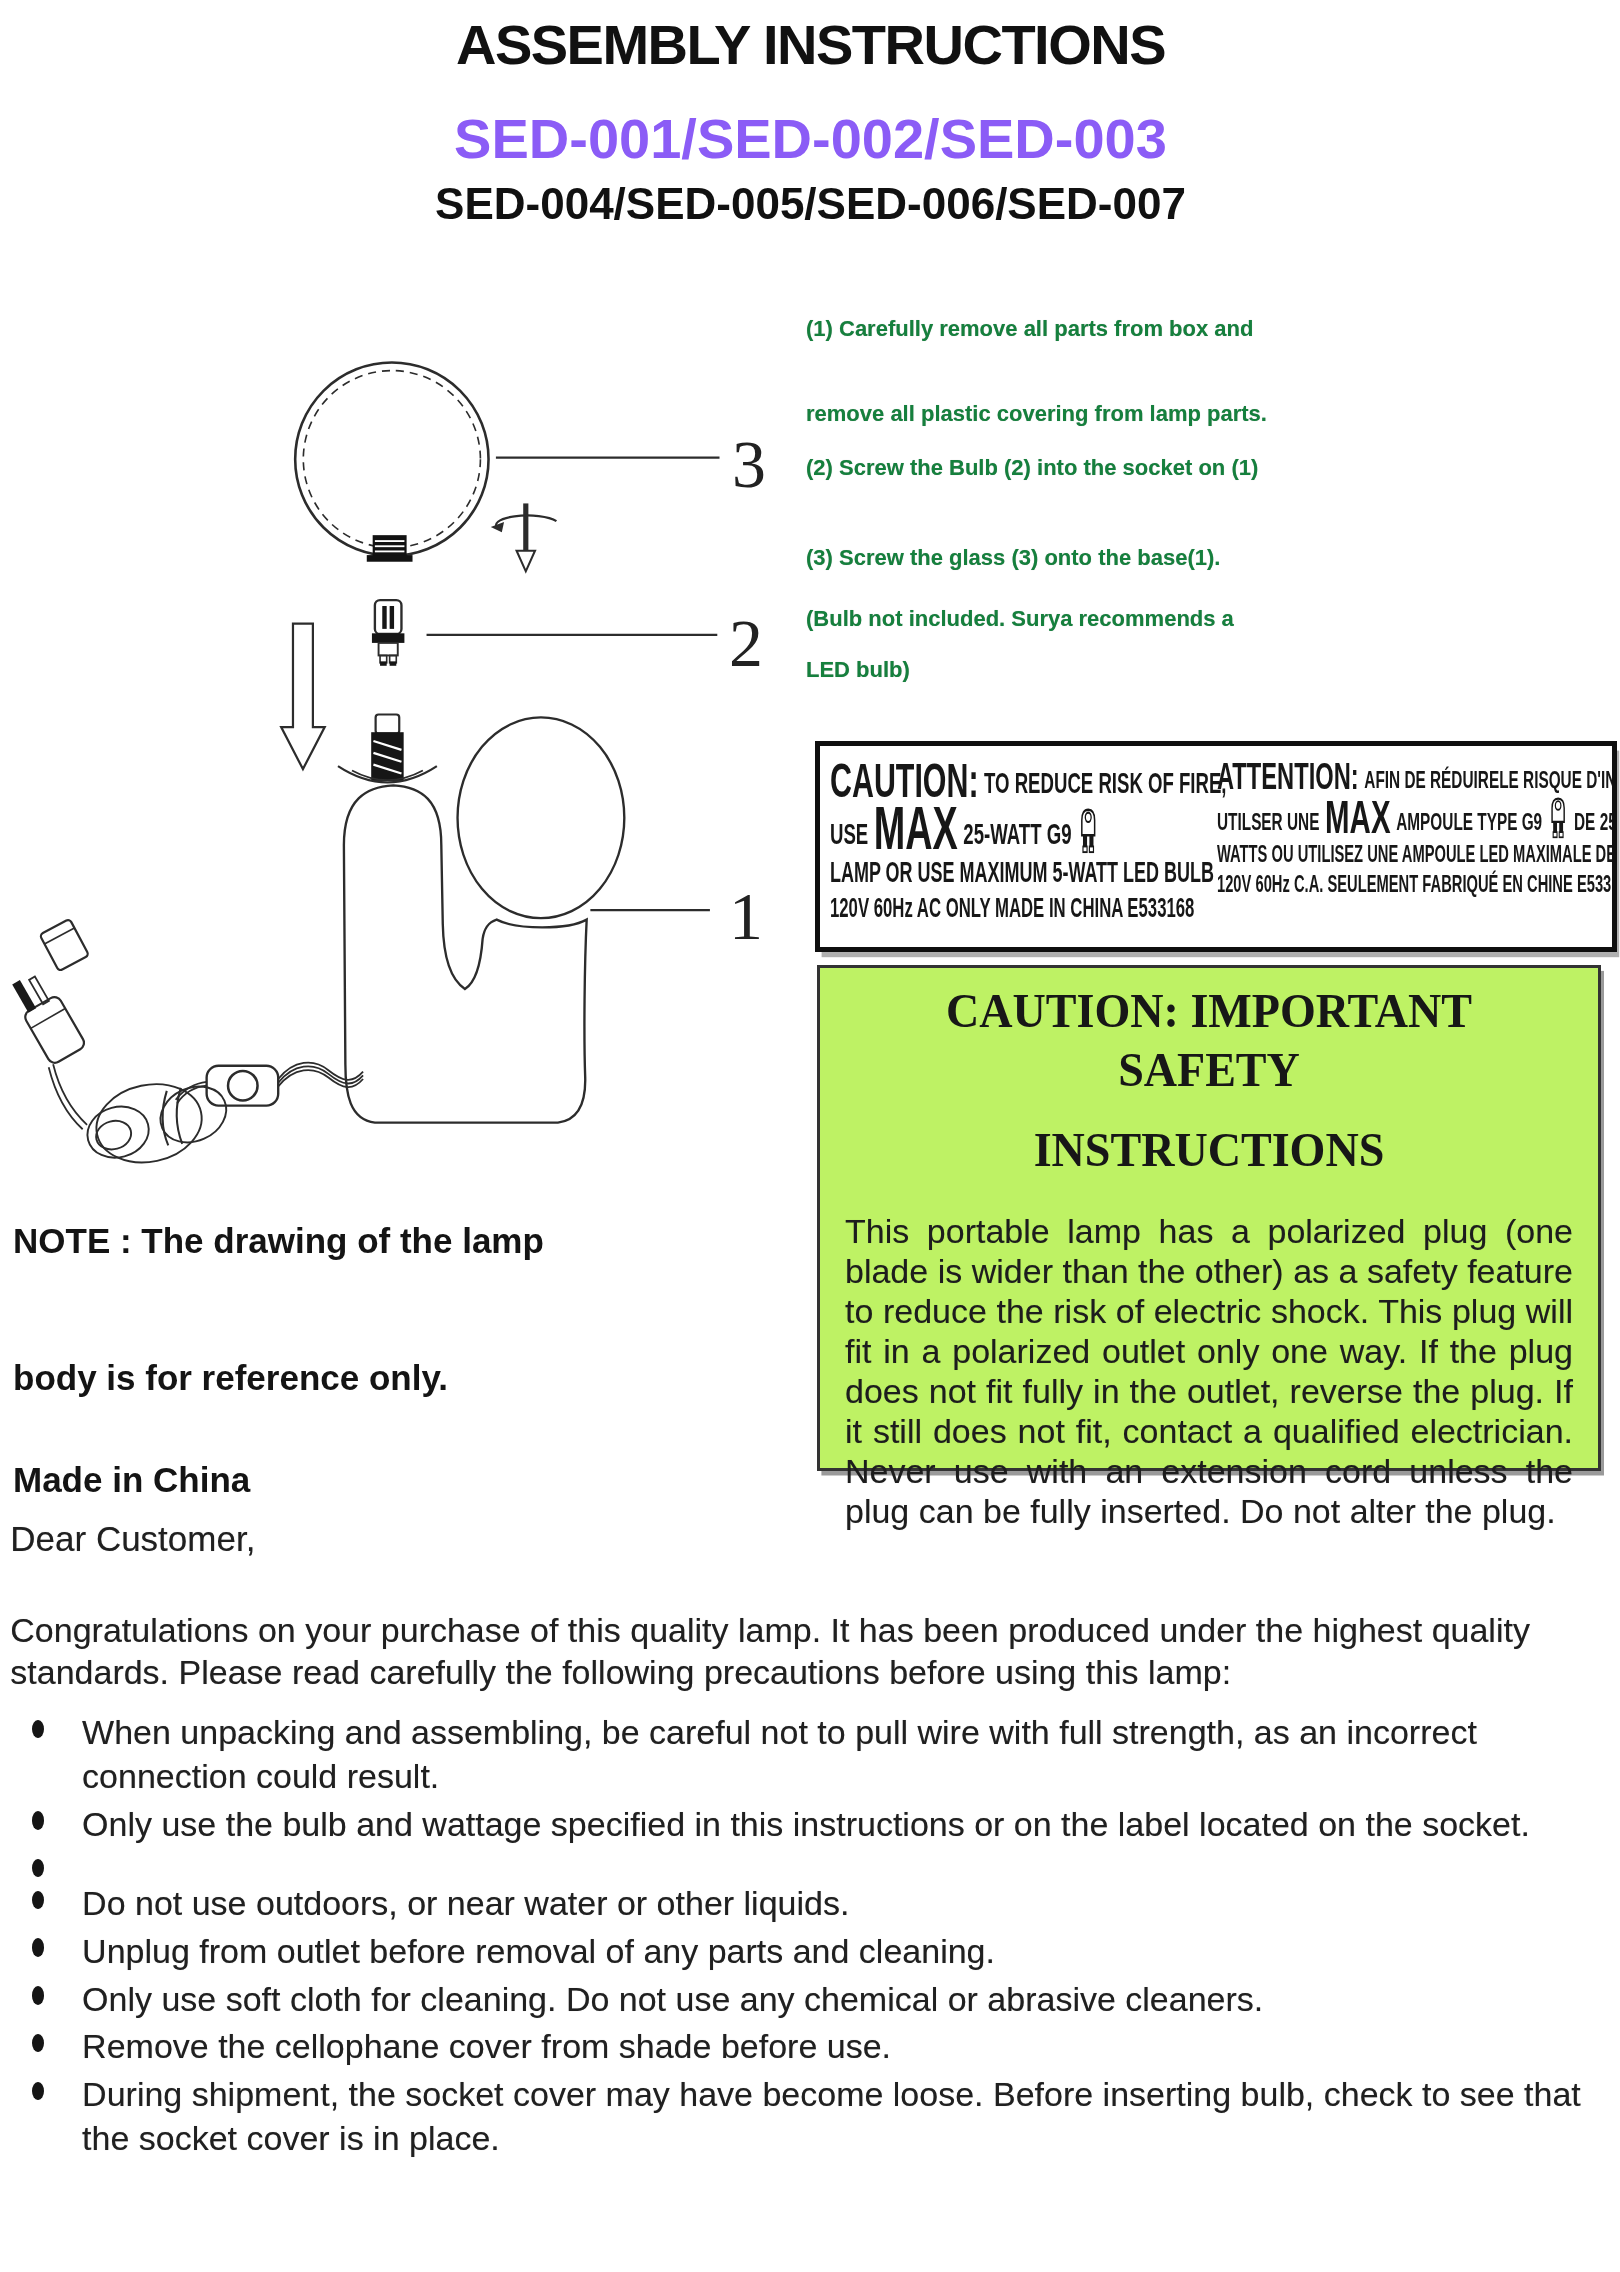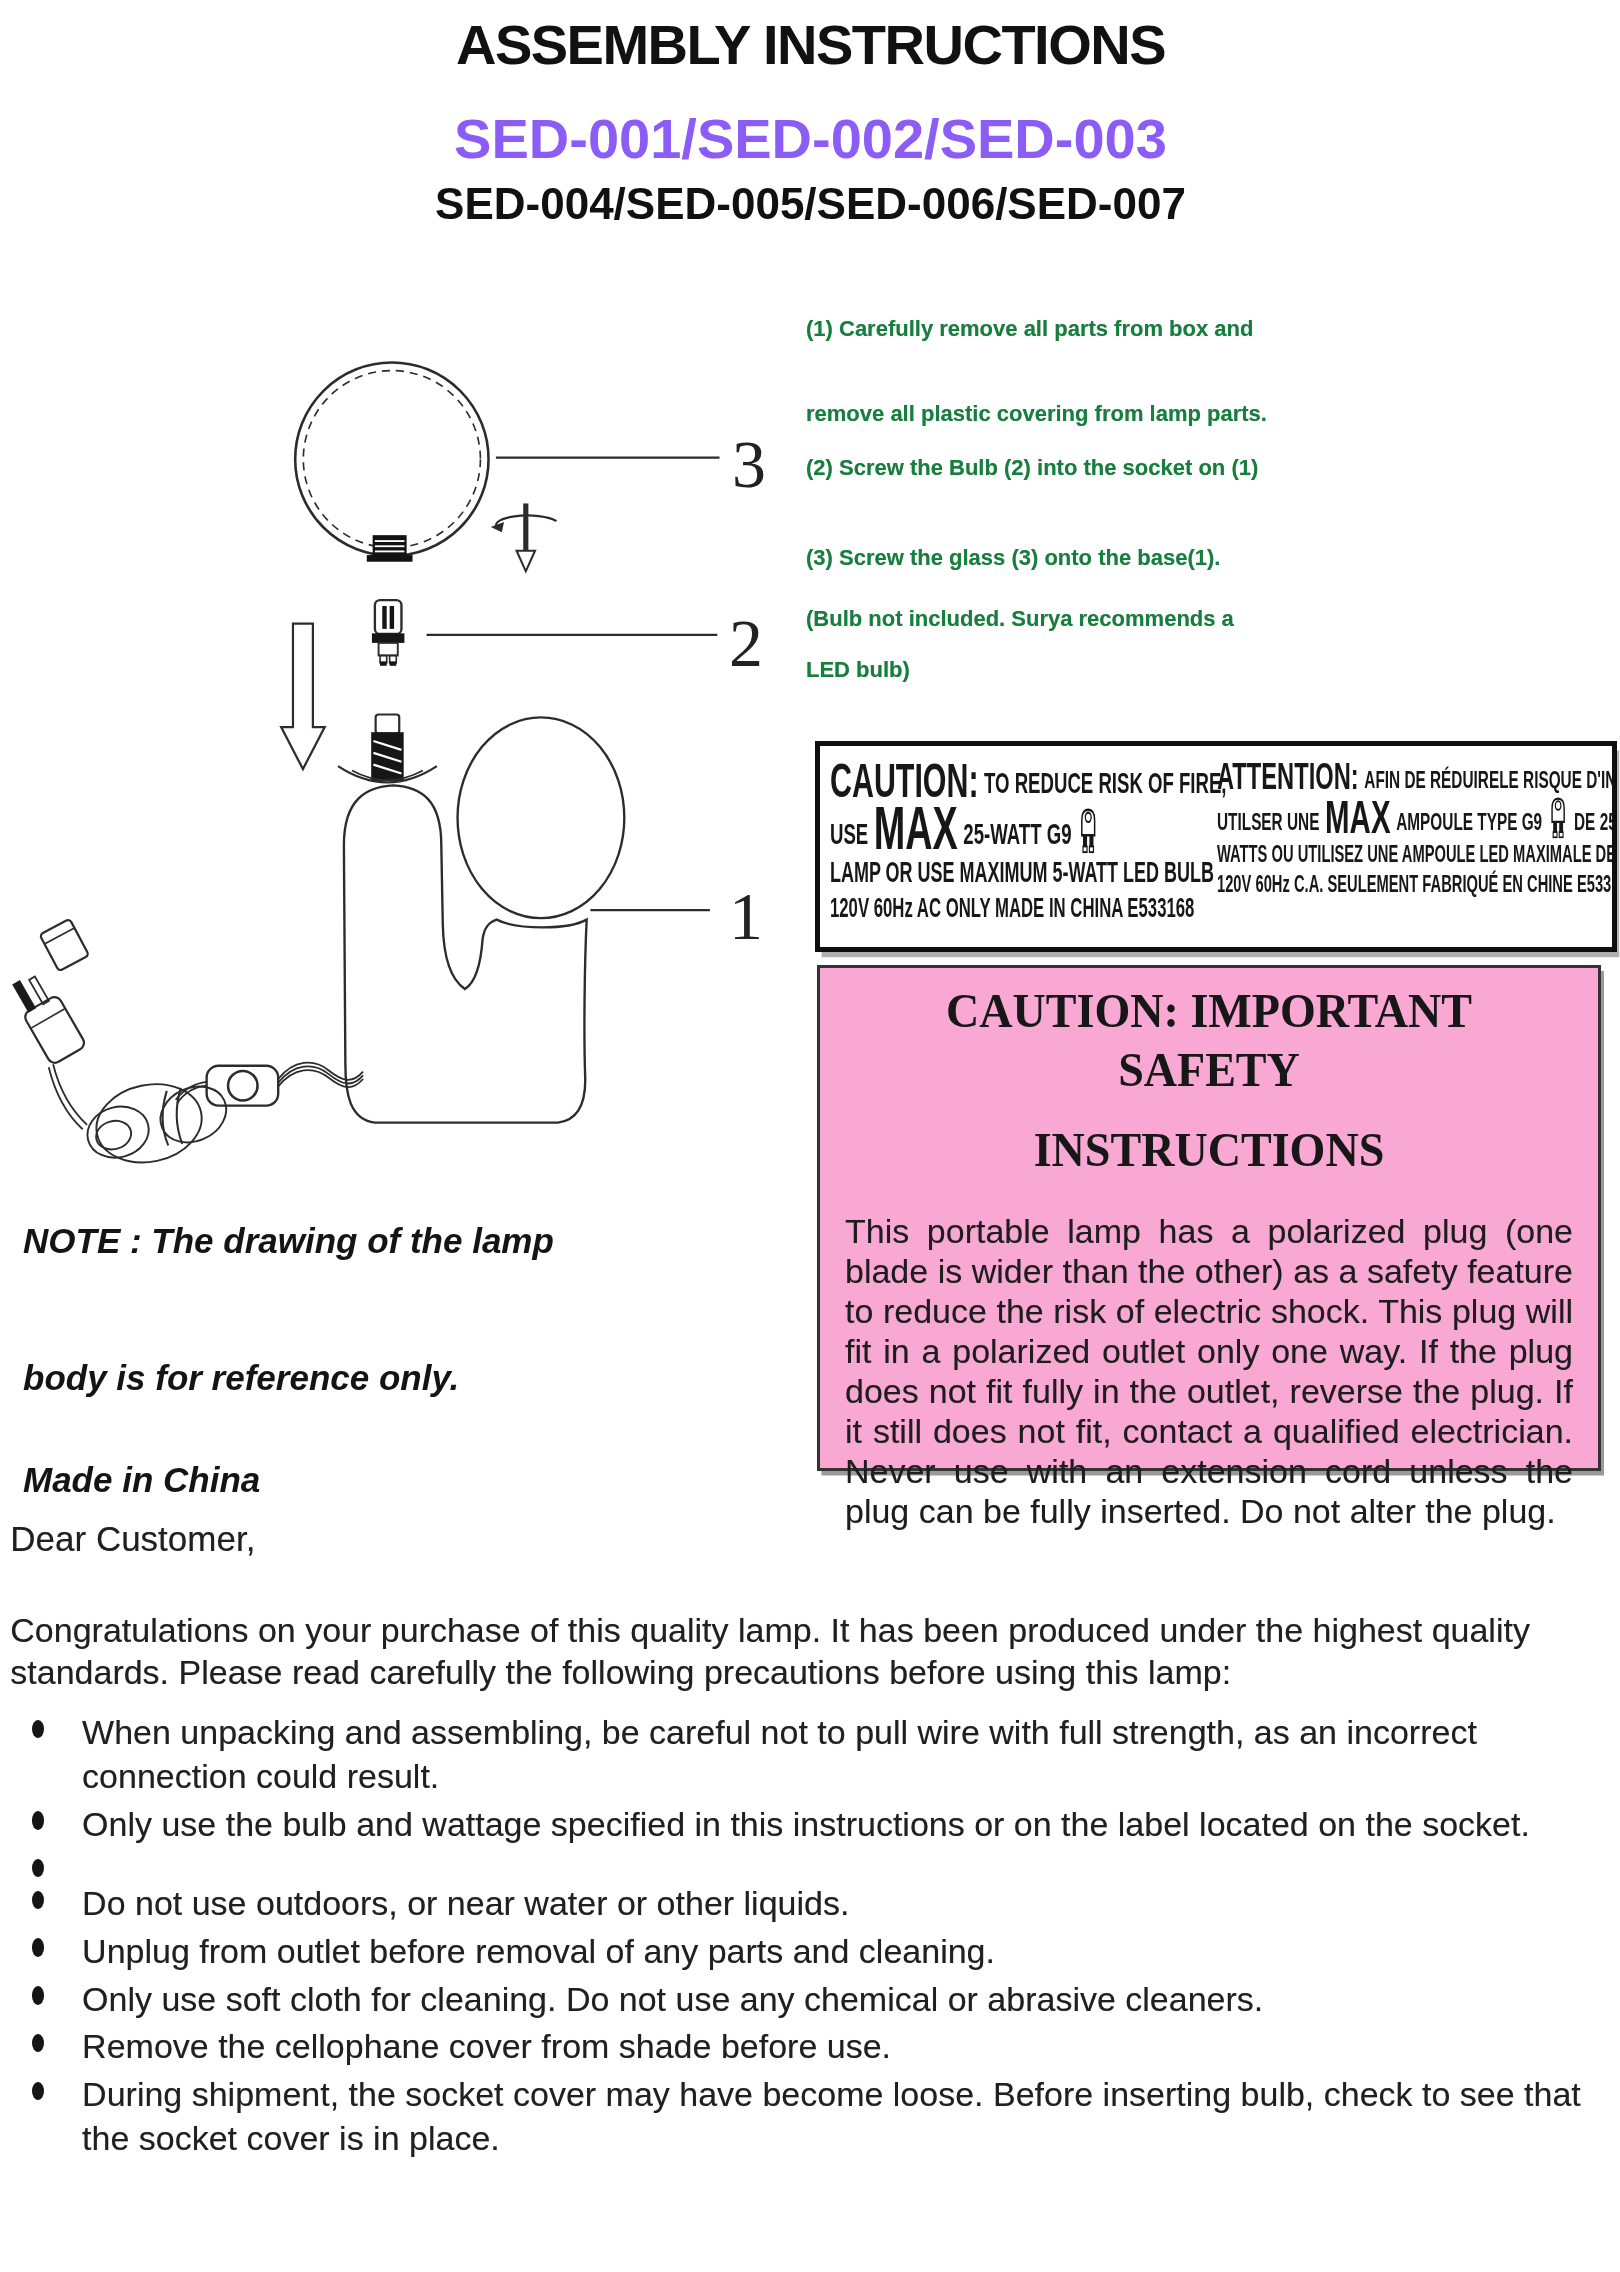--- a/index.html
+++ b/index.html
@@ -52,32 +52,32 @@
   .fr-r1{font-size:24px;line-height:32px;}
   .fr-use{font-size:24px;line-height:34px;}
   .fr-max{font-size:46px;line-height:43px;}
   .fr-spec{font-size:24px;line-height:34px;}
   .fr-r3{font-size:23px;line-height:31px;}
   .fr-r4{font-size:23px;line-height:29.5px;}
   .g9{flex:0 0 auto;}
   
   .safety-box{
     position:absolute;left:817px;top:965px;width:784px;height:506px;
-    box-sizing:border-box;border:3.7px solid #333;background:#f9a8d4;
+    box-sizing:border-box;border:3.7px solid #333;background:#bef264;
     box-shadow:3.7px 5.2px 0 -0.7px #9a9a9a;
     padding:13.3px 25px 0 25px;
   }
   .safety-title{font-family:"Liberation Serif",serif;font-weight:bold;color:#171717;
     text-align:center;font-size:49px;line-height:59px;
     transform:scaleX(.94);transform-origin:50% 0;margin-bottom:32px;}
   .safety-title .t2{display:block;margin-top:20.7px;}
   .safety-body{margin:0;font-size:34px;line-height:40px;text-align:justify;
     color:#1d1d1d;text-shadow:0 0 0.7px rgba(20,20,20,.3);}
   
-  .note{position:absolute;left:23px;top:1220px;width:650px;font-style:italic;}
+  .note{position:absolute;left:13px;top:1220px;width:650px;}
   .note p{margin:0;font-size:35px;line-height:41px;font-weight:bold;color:#141414;}
   .note .n1{margin-bottom:96px;} .note .n2{margin-bottom:61px;}
   
   .letter{position:absolute;left:10.3px;top:1518px;width:1602px;color:#202020;
           text-shadow:0 0 0.7px rgba(25,25,25,.4);}
   .salutation{margin:0 0 50px 0;font-size:35px;line-height:41px;}
   .intro{margin:0 0 17px 0;font-size:34px;line-height:42px;}
   .bullets{list-style:none;margin:0;padding:0;}
   .bullets li{display:flex;margin:0 0 3.7px 0;}
   .dot{flex:0 0 auto;width:11.8px;height:18.5px;border-radius:50%;background:#151515;

